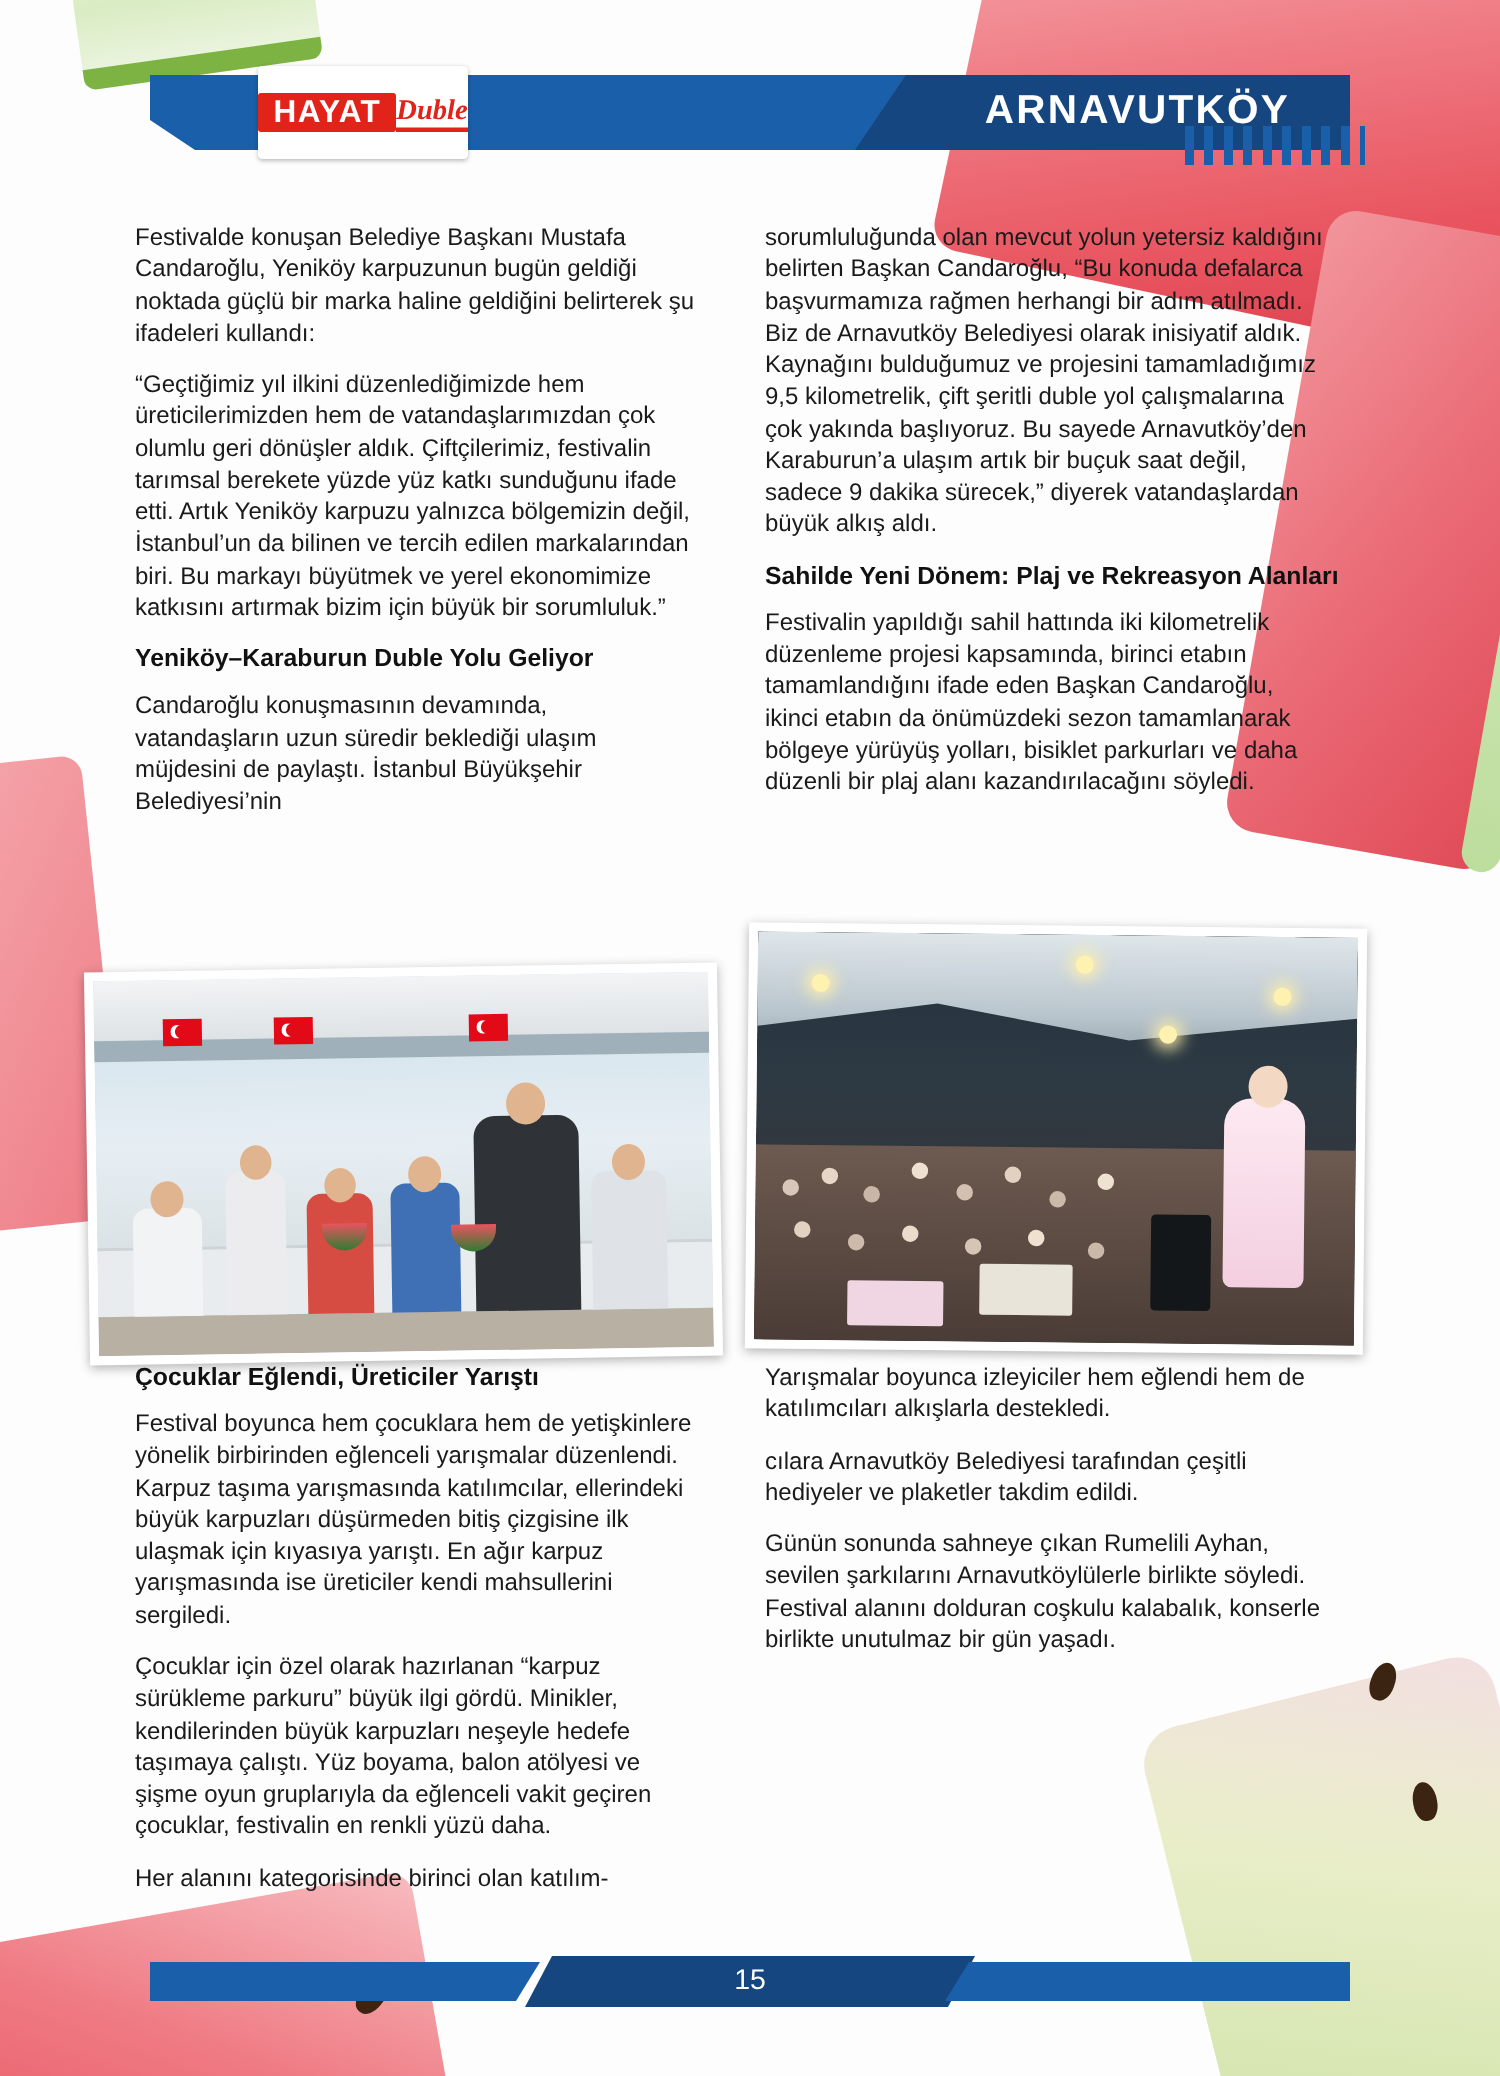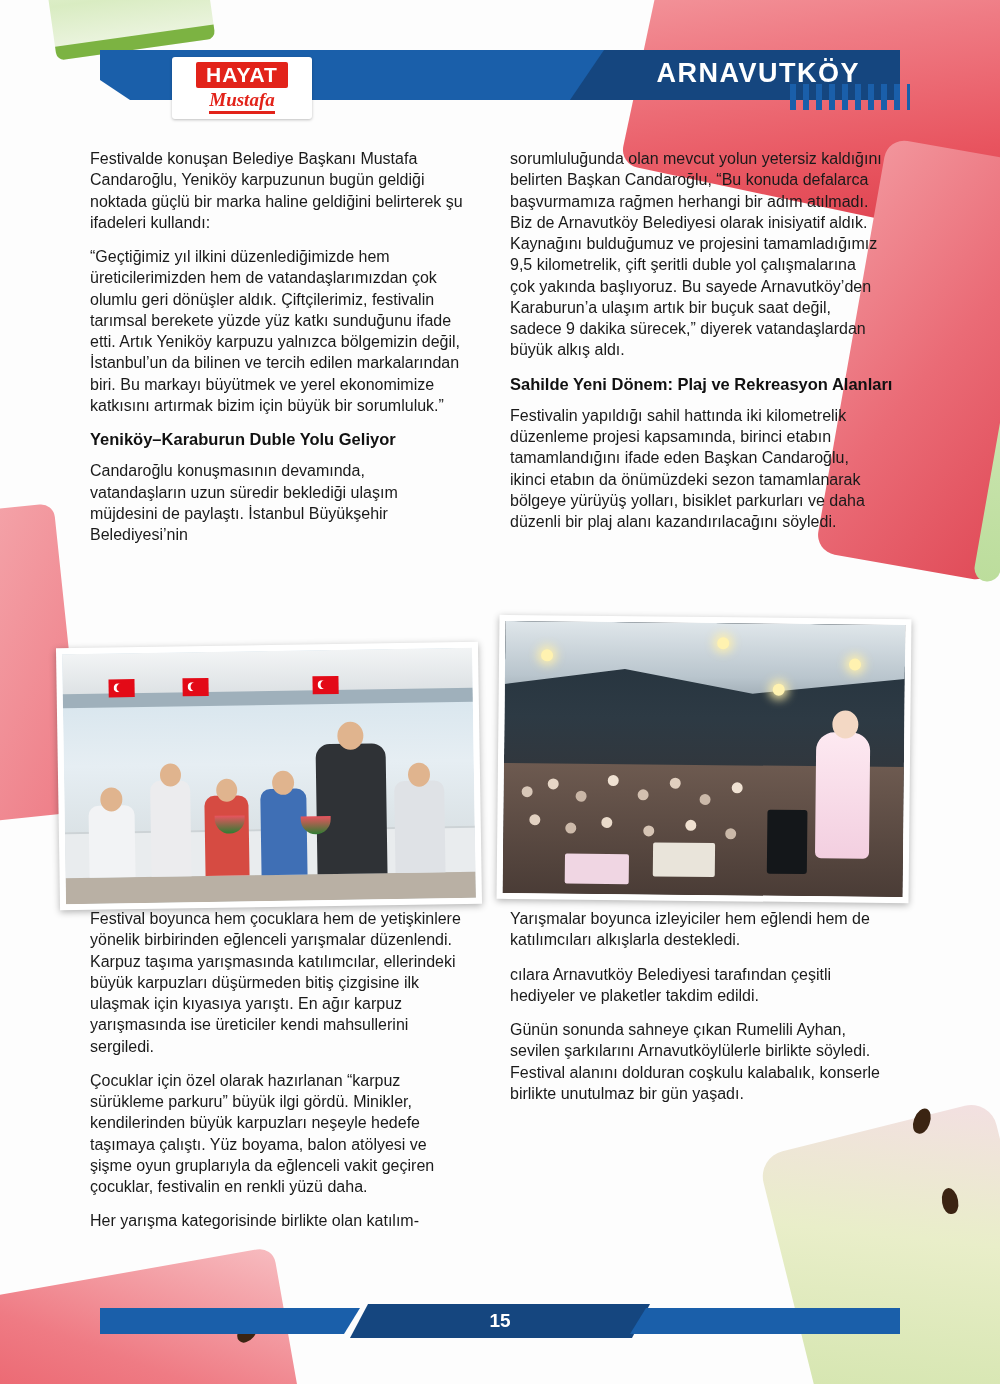--- a/index.html
+++ b/index.html
@@ -71,21 +71,21 @@
     clip-path:polygon(34px 0,100% 0,100% 100%,0 100%);
   }
   .header-hatch{
     position:absolute;left:690px;top:34px;width:120px;height:26px;
     background:repeating-linear-gradient(90deg,#1a5faa 0 6px,transparent 6px 13px);
   }
   .logo{
     position:absolute;left:72px;top:-6px;width:140px;height:62px;
     background:#ffffff;border-radius:3px;
     box-shadow:0 1px 3px rgba(0,0,0,.25);
-    display:flex;flex-direction:column;align-items:center;justify-content:center;margin-top:13px;
+    display:flex;flex-direction:row;align-items:center;justify-content:center;
   }
   .logo-main{
     background:#e2231a;color:#fff;font-weight:bold;font-size:21px;
     letter-spacing:1px;padding:1px 10px;border-radius:2px;
     font-family:"Liberation Sans",sans-serif;
   }
   .logo-sub{
     color:#e2231a;font-style:italic;font-weight:bold;font-size:19px;
     font-family:"Liberation Serif",serif;margin-top:2px;
     border-bottom:3px solid #e2231a;line-height:1;padding-bottom:2px;
@@ -150,21 +150,21 @@
 
   
   .footer{position:absolute;left:100px;bottom:46px;width:800px;height:34px;}
   .f-left{position:absolute;left:0;top:4px;width:260px;height:26px;background:#1a5faa;
     clip-path:polygon(0 0,100% 0,calc(100% - 16px) 100%,0 100%);}
   .f-mid{position:absolute;left:250px;top:0;width:300px;height:34px;background:#15467f;
     clip-path:polygon(18px 0,100% 0,calc(100% - 18px) 100%,0 100%);}
   .f-right{position:absolute;right:0;top:4px;width:270px;height:26px;background:#1a5faa;
     clip-path:polygon(16px 0,100% 0,100% 100%,0 100%);}
   .f-num{position:absolute;left:0;right:0;top:6px;text-align:center;color:#fff;
-    font-size:19px;font-weight:bold;}
+    font-size:19px;font-weight:normal;}
 </style>
 </head>
 <body>
 
 <div class="page-bg">
   <div class="wm-top-left"></div>
   <div class="wm-top-right"></div>
   <div class="wm-right-strip"></div>
   <div class="wm-left-mid"></div>
   <div class="wm-bottom-left"></div>
@@ -174,21 +174,21 @@
   <div class="wm-seed s3"></div>
 </div>
 
 <div class="header">
   <div class="header-bar"></div>
   <div class="header-bar-dark"></div>
   <div class="header-hatch"></div>
   <div class="section-title">ARNAVUTKÖY</div>
   <div class="logo">
     <div class="logo-main">HAYAT</div>
-    <div class="logo-sub">Mustafa</div>
+    <div class="logo-sub">Duble</div>
   </div>
 </div>
 
 <div class="content">
   <div class="col col-left">
     <p class="body">Festivalde konuşan Belediye Başkanı Mustafa Candaroğlu, Yeniköy karpuzunun bugün geldiği noktada güçlü bir marka haline geldiğini belirterek şu ifadeleri kullandı:</p>
     <p class="body">“Geçtiğimiz yıl ilkini düzenlediğimizde hem üreticilerimizden hem de vatandaşlarımızdan çok olumlu geri dönüşler aldık. Çiftçilerimiz, festivalin tarımsal berekete yüzde yüz katkı sunduğunu ifade etti. Artık Yeniköy karpuzu yalnızca bölgemizin değil, İstanbul’un da bilinen ve tercih edilen markalarından biri. Bu markayı büyütmek ve yerel ekonomimize katkısını artırmak bizim için büyük bir sorumluluk.”</p>
     <h2 class="sub">Yeniköy–Karaburun Duble Yolu Geliyor</h2>
     <p class="body">Candaroğlu konuşmasının devamında, vatandaşların uzun süredir beklediği ulaşım müjdesini de paylaştı. İstanbul Büyükşehir Belediyesi’nin</p>
   </div>
@@ -251,23 +251,24 @@
     <div class="rp-table"></div>
     <div class="rp-stagebox"></div>
     <div class="rp-speaker"></div>
     <div class="rp-singer"></div>
     <div class="rp-singer-head"></div>
   </div>
 </div>
 
 <div class="content" style="top:908px;">
   <div class="col col-left">
+    <h2 class="sub">Çocuklar Eğlendi, Üreticiler Yarıştı</h2>
     <p class="body">Festival boyunca hem çocuklara hem de yetişkinlere yönelik birbirinden eğlenceli yarışmalar düzenlendi. Karpuz taşıma yarışmasında katılımcılar, ellerindeki büyük karpuzları düşürmeden bitiş çizgisine ilk ulaşmak için kıyasıya yarıştı. En ağır karpuz yarışmasında ise üreticiler kendi mahsullerini sergiledi.</p>
     <p class="body">Çocuklar için özel olarak hazırlanan “karpuz sürükleme parkuru” büyük ilgi gördü. Minikler, kendilerinden büyük karpuzları neşeyle hedefe taşımaya çalıştı. Yüz boyama, balon atölyesi ve şişme oyun gruplarıyla da eğlenceli vakit geçiren çocuklar, festivalin en renkli yüzü daha.</p>
-    <p class="body">Her yarışma kategorisinde birlikte olan katılım-</p>
+    <p class="body">Her alanını kategorisinde birinci olan katılım-</p>
   </div>
   <div class="col col-right">
     <p class="body">Yarışmalar boyunca izleyiciler hem eğlendi hem de katılımcıları alkışlarla destekledi.</p>
     <p class="body">cılara Arnavutköy Belediyesi tarafından çeşitli hediyeler ve plaketler takdim edildi.</p>
     <p class="body">Günün sonunda sahneye çıkan Rumelili Ayhan, sevilen şarkılarını Arnavutköylülerle birlikte söyledi. Festival alanını dolduran coşkulu kalabalık, konserle birlikte unutulmaz bir gün yaşadı.</p>
   </div>
 </div>
 
 <div class="footer">
   <div class="f-left"></div>

